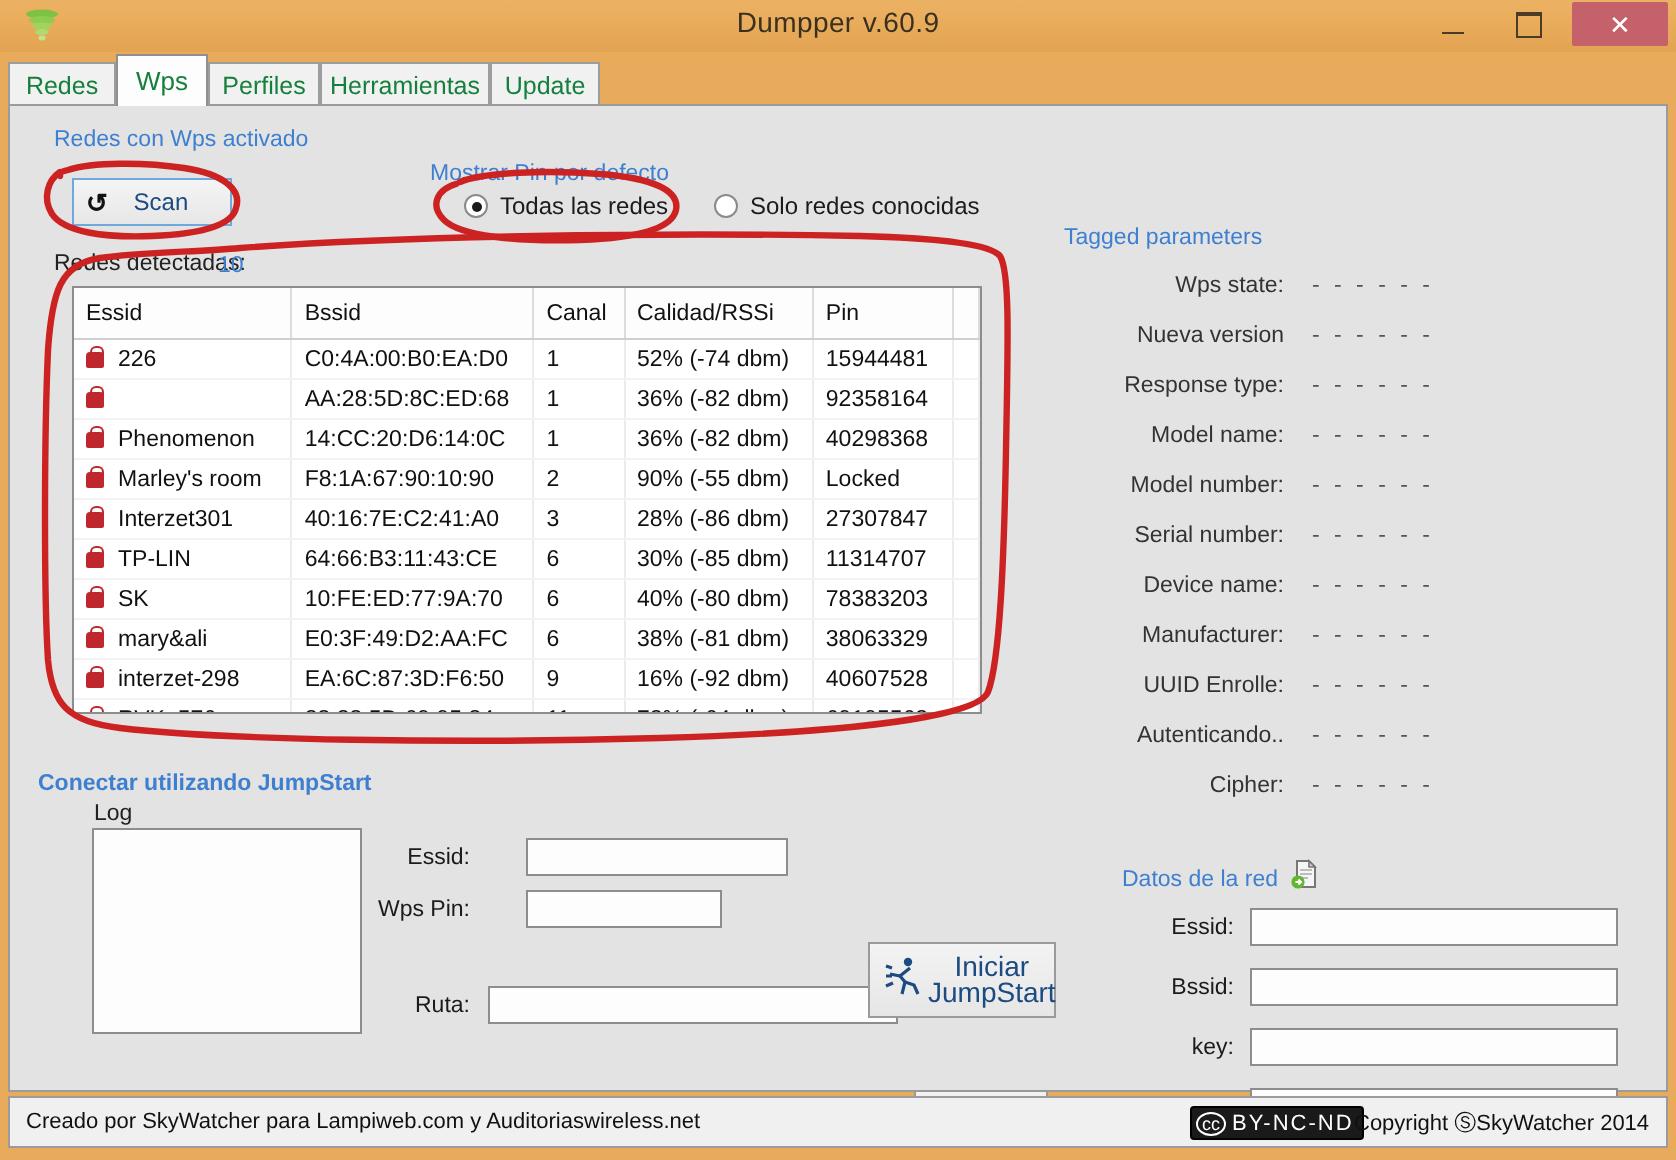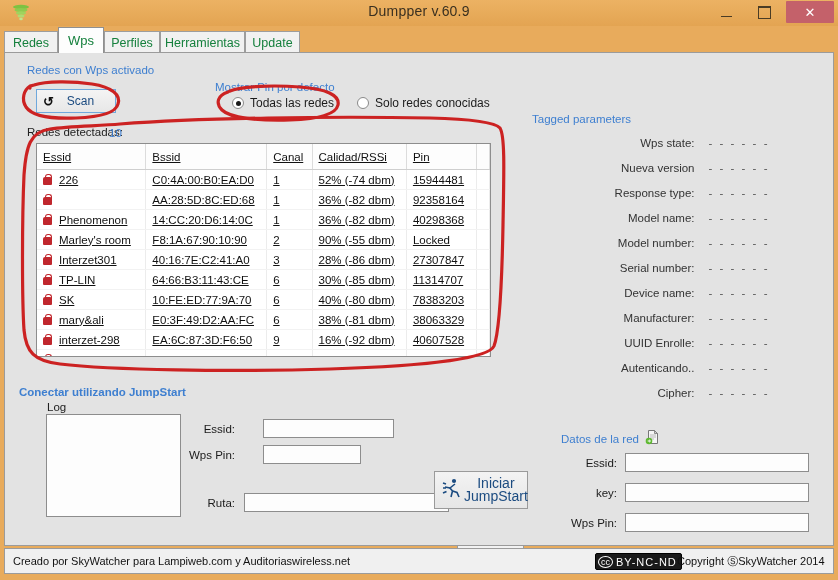--- a/index.html
+++ b/index.html
@@ -73,21 +73,21 @@
   }
   .rd.on::after{
     content:"";position:absolute;left:2.5px;top:2.5px;width:5px;height:5px;
     border-radius:50%;background:#1a1a1a;
   }
   
   #tbl-wrap{
     position:absolute;left:35px;top:144px;width:455px;height:214px;
     background:#fff;border:1px solid #8d8d8d;box-sizing:border-box;overflow:hidden;
   }
-  table{border-collapse:collapse;width:100%;font-size:11.5px;color:#111;text-decoration:underline;}
+  table{border-collapse:collapse;width:100%;font-size:11.5px;color:#111;}
   thead th{
     background:#fdfdfd;font-weight:normal;text-align:left;
     padding:4px 6px;border-right:1px solid #dcdcdc;border-bottom:1px solid #cfcfcf;
     height:17px;
   }
   tbody td{
     padding:1px 6px;height:17px;border-right:1px solid #ececec;
     border-bottom:1px solid #f2f2f2;white-space:nowrap;
   }
   .lock{
@@ -99,21 +99,21 @@
     border:1.5px solid #c0272d;border-bottom:none;border-radius:3px 3px 0 0;
   }
   .c-essid{width:118px;}
   .c-bssid{width:122px;margin-left:16px;}
   .c-canal{width:38px;}
   .c-cal{width:95px;}
   .c-pin{width:72px;margin-left:44px;}
   .c-end{width:auto;}
   
   #params{position:absolute;left:527px;top:60px;width:290px;}
-  .prow{display:flex;align-items:baseline;margin-bottom:3px;height:22px;justify-content:center;}
+  .prow{display:flex;align-items:baseline;margin-bottom:3px;height:22px;}
   .pname{width:110px;text-align:right;font-size:11.5px;color:#333;}
   .pval{margin-left:14px;font-size:11.5px;color:#555;letter-spacing:2px;}
   
   #logbox{
     position:absolute;left:45px;top:414px;width:135px;height:103px;
     background:#fdfdfd;border:1px solid #8d8d8d;box-sizing:border-box;
   }
   .fld{
     background:#fdfdfd;border:1px solid #8d8d8d;box-sizing:border-box;height:19px;
   }
@@ -415,20 +415,24 @@
             <path d="M2.7 12 h2.4 M4.2 10.8 L5.5 12 L4.2 13.2" stroke="#fff" stroke-width="1" fill="none"></path>
           </svg>
         </span>
       </div>
       <div id="netdata-list">
           <div style="display: flex; align-items: center; margin-bottom: 11px;">
             <span class="flabel" style="width:56px;">Essid:</span>
             <div class="fld" style="width:184px;margin-left:8px;"></div>
           </div>
           <div style="display: flex; align-items: center; margin-bottom: 11px;">
+            <span class="flabel" style="width:56px;">Bssid:</span>
+            <div class="fld" style="width:184px;margin-left:8px;"></div>
+          </div>
+          <div style="display: flex; align-items: center; margin-bottom: 11px;">
             <span class="flabel" style="width:56px;">key:</span>
             <div class="fld" style="width:184px;margin-left:8px;"></div>
           </div>
           <div style="display: flex; align-items: center; margin-bottom: 11px;">
             <span class="flabel" style="width:56px;">Wps Pin:</span>
             <div class="fld" style="width:184px;margin-left:8px;"></div>
           </div>
         </div>
     </div>
 

